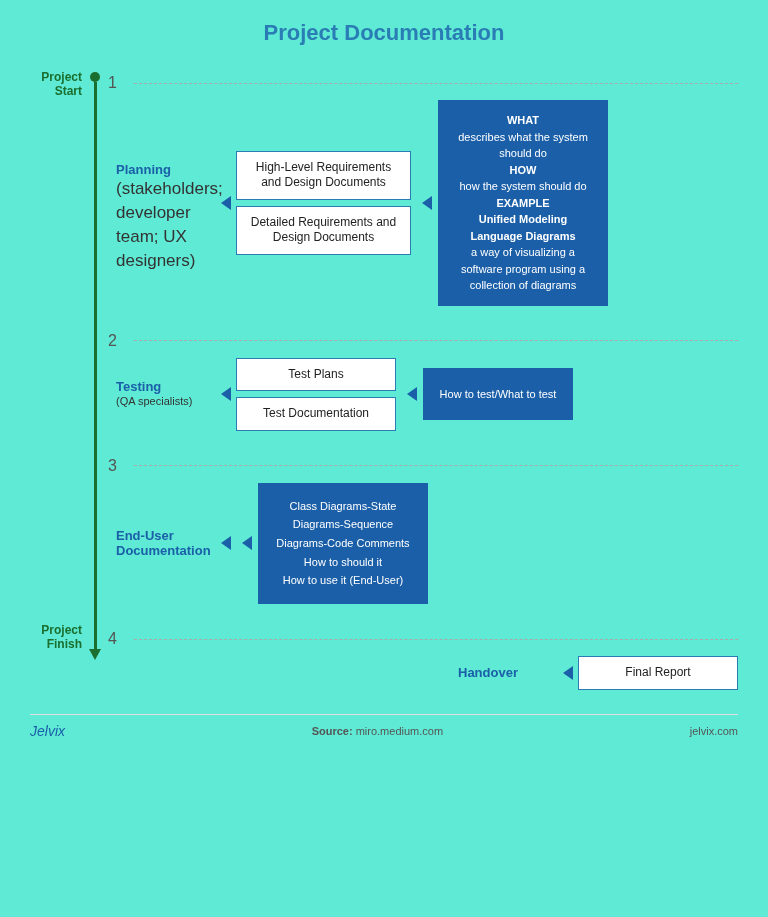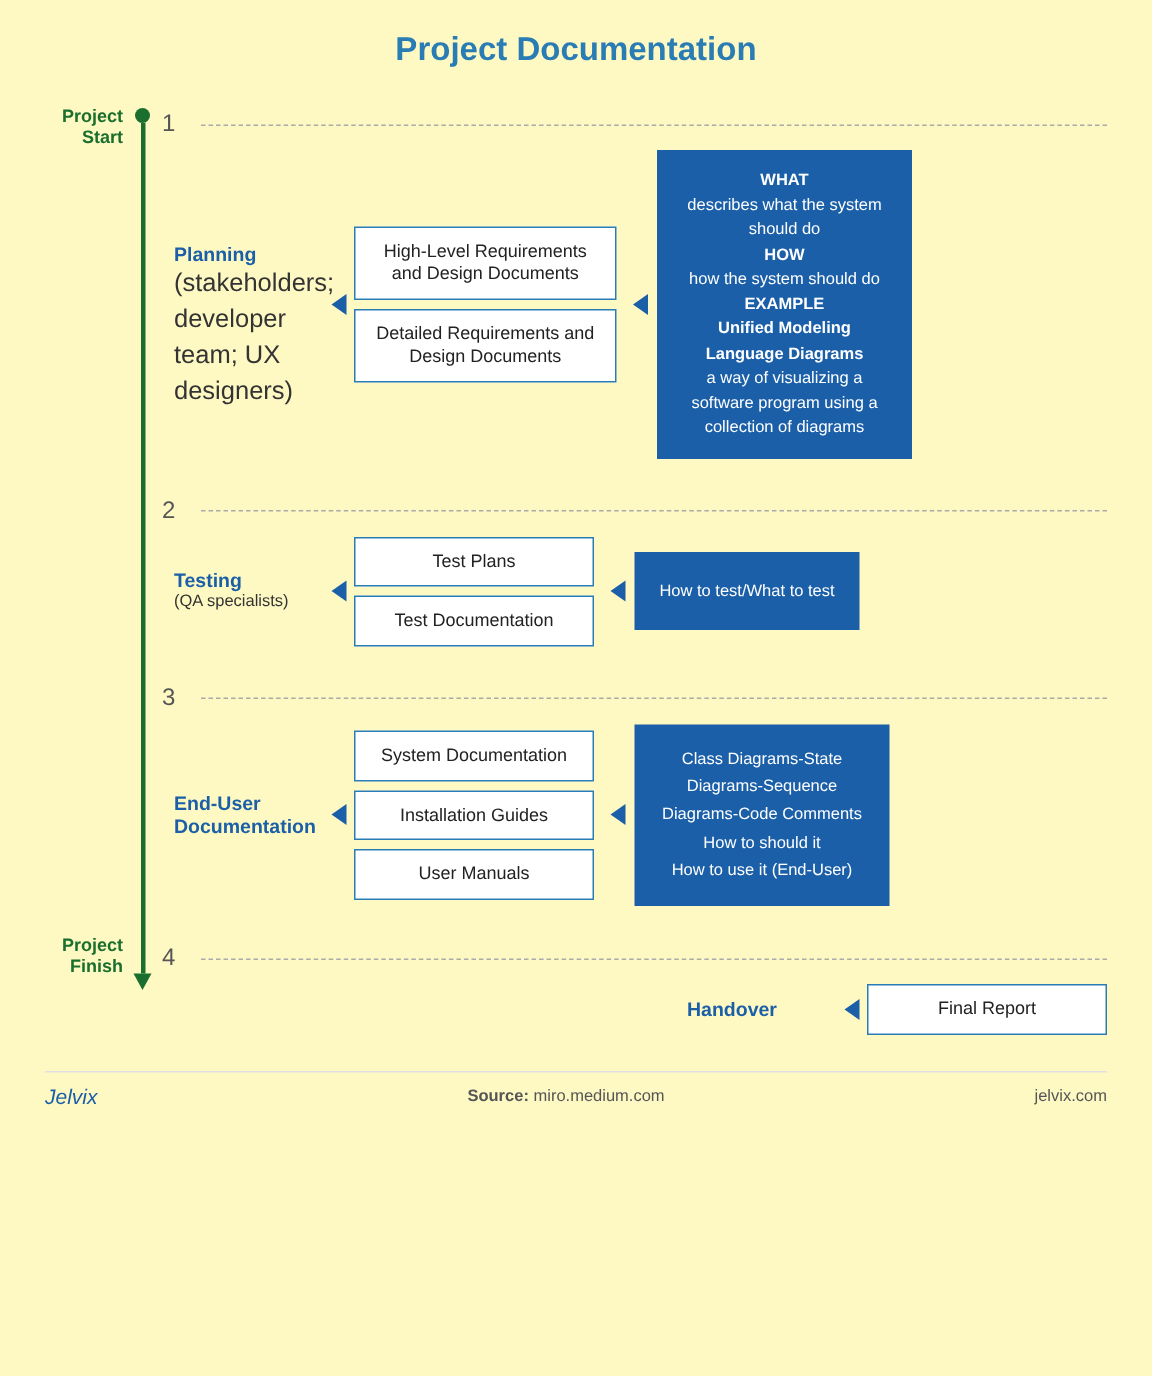--- a/index.html
+++ b/index.html
@@ -8,21 +8,21 @@
       background: #ffffff;
       width: 768px;
       min-height: 917px;
       position: relative;
       overflow-x: hidden;
     }
 
     .page-container {
       width: 768px;
       min-height: 917px;
-      background: #fef9c3;
+      background: #5eead4;
       padding: 20px 30px 20px 30px;
       position: relative;
     }
 
     
     .page-title {
       text-align: center;
       font-size: 22px;
       color: #2a7cb4;
       margin-bottom: 20px;
@@ -168,25 +168,20 @@
         </div>
         <div style="display:flex; flex-direction:row; align-items:center; padding-bottom:18px; padding-left:8px; gap:0;">
 
           <div style="min-width:105px; max-width:105px; padding-right:8px;">
             <div style="color:#1a5fa8; font-weight:700; font-size:13px;">End-User Documentation</div>
             <div style="color:#333; font-size:11px; line-height:1.4;"></div>
           </div>
 
           <div style="width:0; height:0; border-top:7px solid transparent; border-bottom:7px solid transparent; border-right:10px solid #1a5fa8; margin-right:5px; flex-shrink:0;"></div>
 
-          <div style="display:flex; flex-direction:column; gap:6px; margin-right:5px;">
-            <div class="doc-box">System Documentation</div>
-            <div class="doc-box">Installation Guides</div>
-            <div class="doc-box">User Manuals</div>
-          </div>
 
           <div style="width:0; height:0; border-top:7px solid transparent; border-bottom:7px solid transparent; border-right:10px solid #1a5fa8; margin:0 6px; flex-shrink:0;"></div>
 
           <div style="background:#1a5fa8; color:#fff; padding:14px 14px; font-size:11px; line-height:1.7; text-align:center; min-width:150px; max-width:170px;">
             <span>Class Diagrams-State Diagrams-Sequence Diagrams-Code Comments</span><br>
             <span>How to should it</span><br>
             <span>How to use it (End-User)</span>
           </div>
         </div>
       </div>

